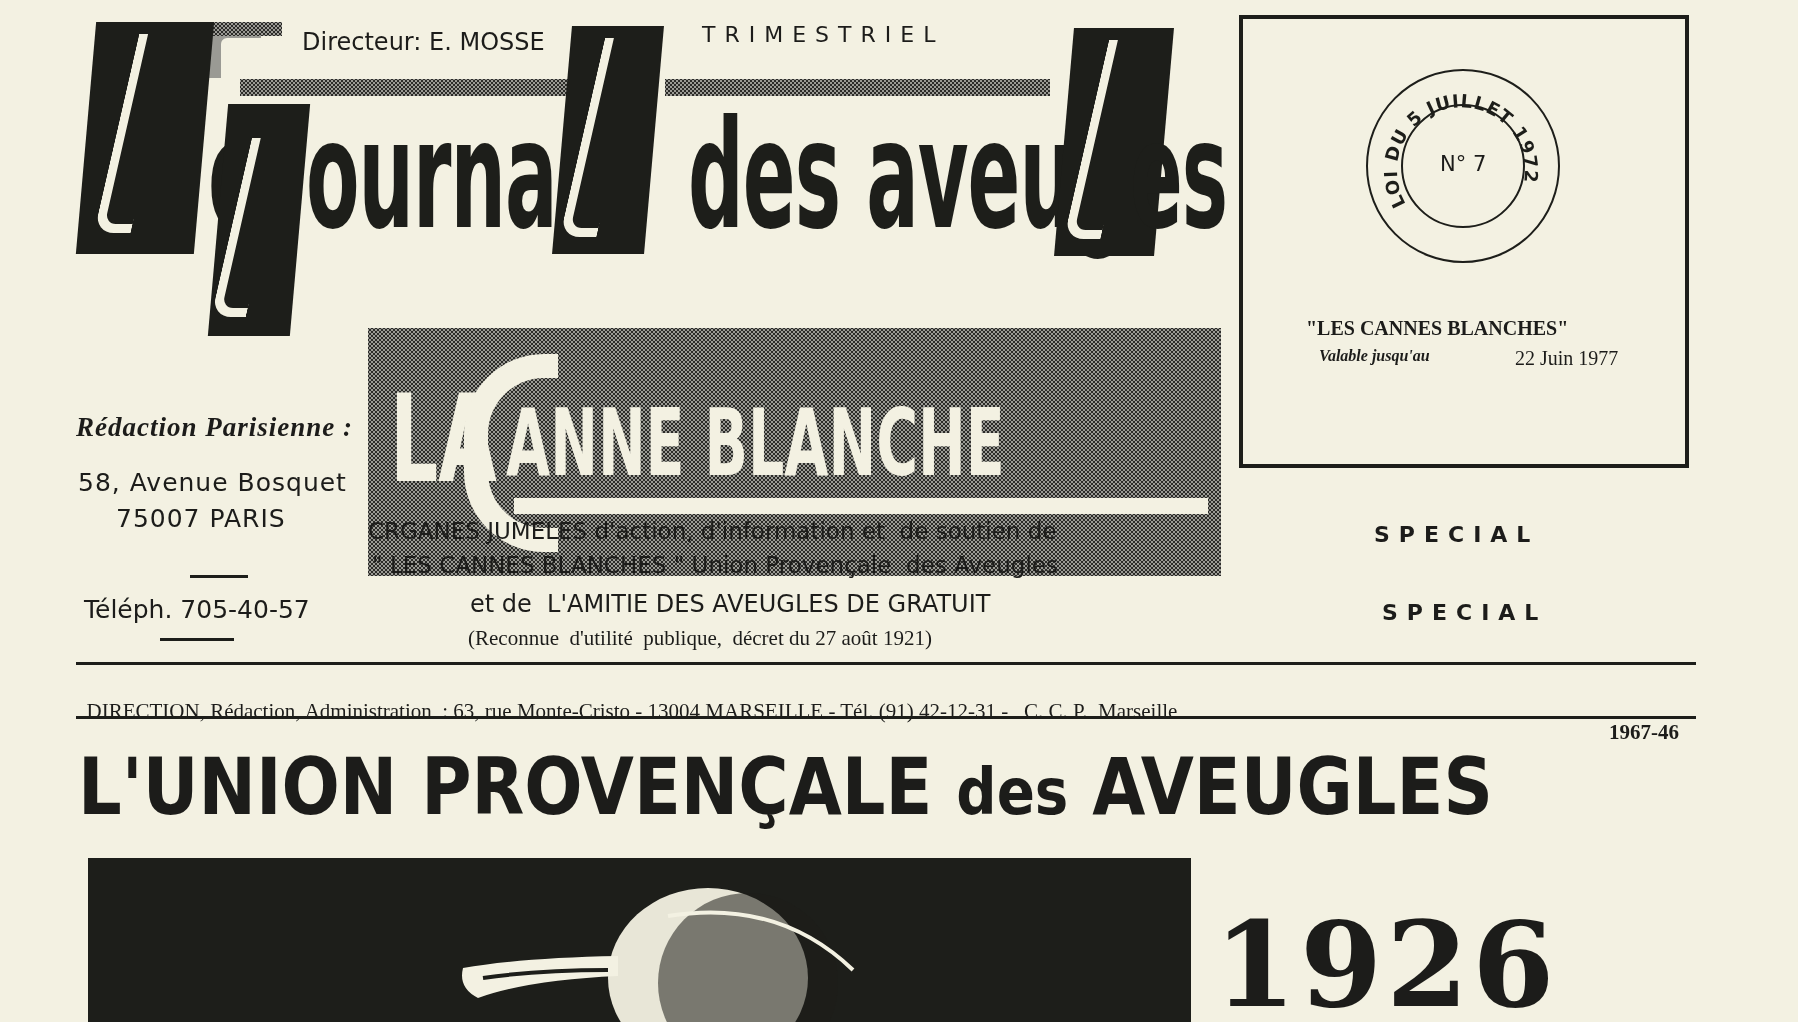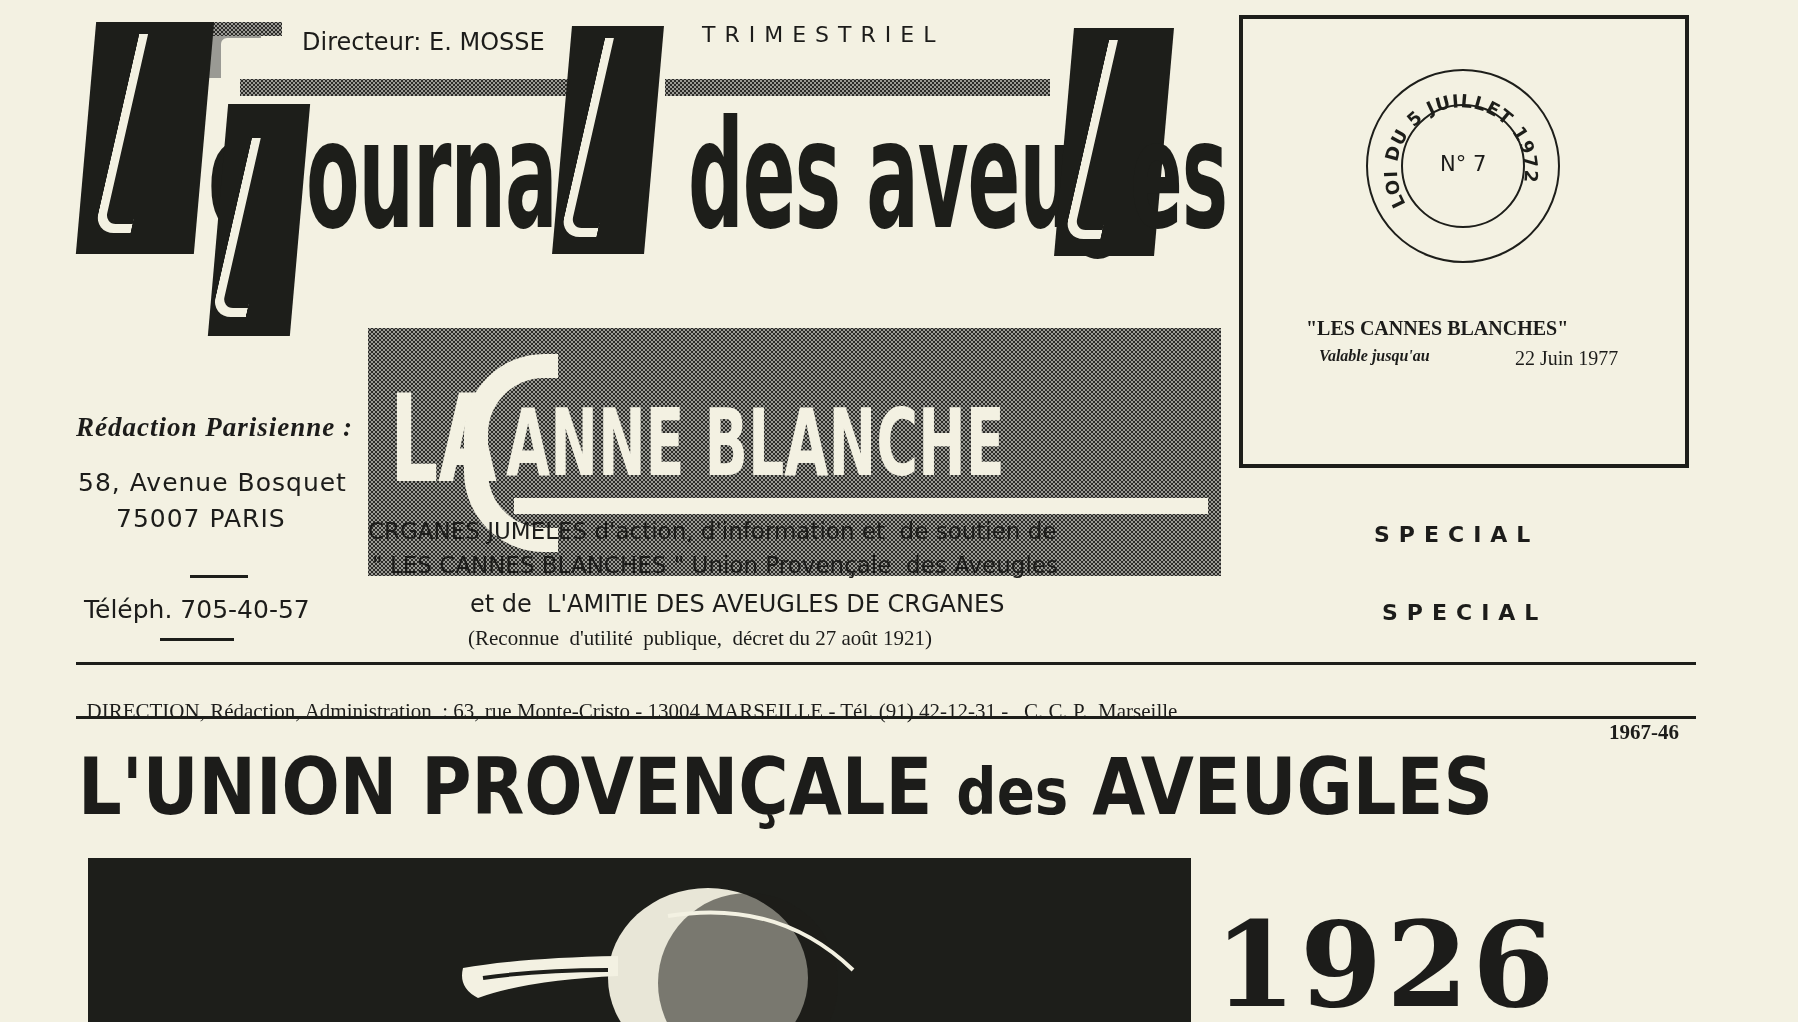--- a/index.html
+++ b/index.html
@@ -110,21 +110,21 @@
   <div class="abs small-sans" style="left:78px; top:468px; font-size:25px; letter-spacing:1px;">58, Avenue Bosquet</div>
   <div class="abs small-sans" style="left:116px; top:504px; font-size:25px; letter-spacing:1px;">75007 PARIS</div>
   <div class="abs rule" style="left:190px; top:575px; width:58px; height:3px;"></div>
   <div class="abs small-sans" style="left:84px; top:595px; font-size:25px;">Téléph. 705-40-57</div>
   <div class="abs rule" style="left:160px; top:638px; width:74px; height:3px;"></div>
 </div>
 
 <div>
   <div class="abs small-sans" style="left:368px; top:518px; font-size:23px; white-space:pre;">CRGANES JUMELES d'action, d'information et  de soutien de</div>
   <div class="abs small-sans" style="left:372px; top:552px; font-size:23px; white-space:pre;">" LES CANNES BLANCHES " Union Provençale  des Aveugles</div>
-  <div class="abs small-sans" style="left:470px; top:590px; font-size:24px; white-space:pre;">et de  L'AMITIE DES AVEUGLES DE CRGANES</div>
+  <div class="abs small-sans" style="left:470px; top:590px; font-size:24px; white-space:pre;">et de  L'AMITIE DES AVEUGLES DE GRATUIT</div>
   <div class="abs serif" style="left:468px; top:626px; font-size:21px; white-space:pre;">(Reconnue  d'utilité  publique,  décret du 27 août 1921)</div>
 </div>
 
 <div class="abs" style="left:1239px; top:15px; width:450px; height:453px; border:4px solid #1d1e1a; box-sizing:border-box;">
   <div class="abs stamp-ring" style="left:123px; top:50px; width:190px; height:190px;"></div>
   <div class="abs stamp-ring" style="left:158px; top:85px; width:120px; height:120px;"></div>
   <svg class="abs" style="left:123px; top:50px;" width="190" height="190" viewBox="0 0 190 190">
     <defs>
       <path id="ringpath" d="M 40 135 A 64 64 0 1 1 150 135"></path>
     </defs>

